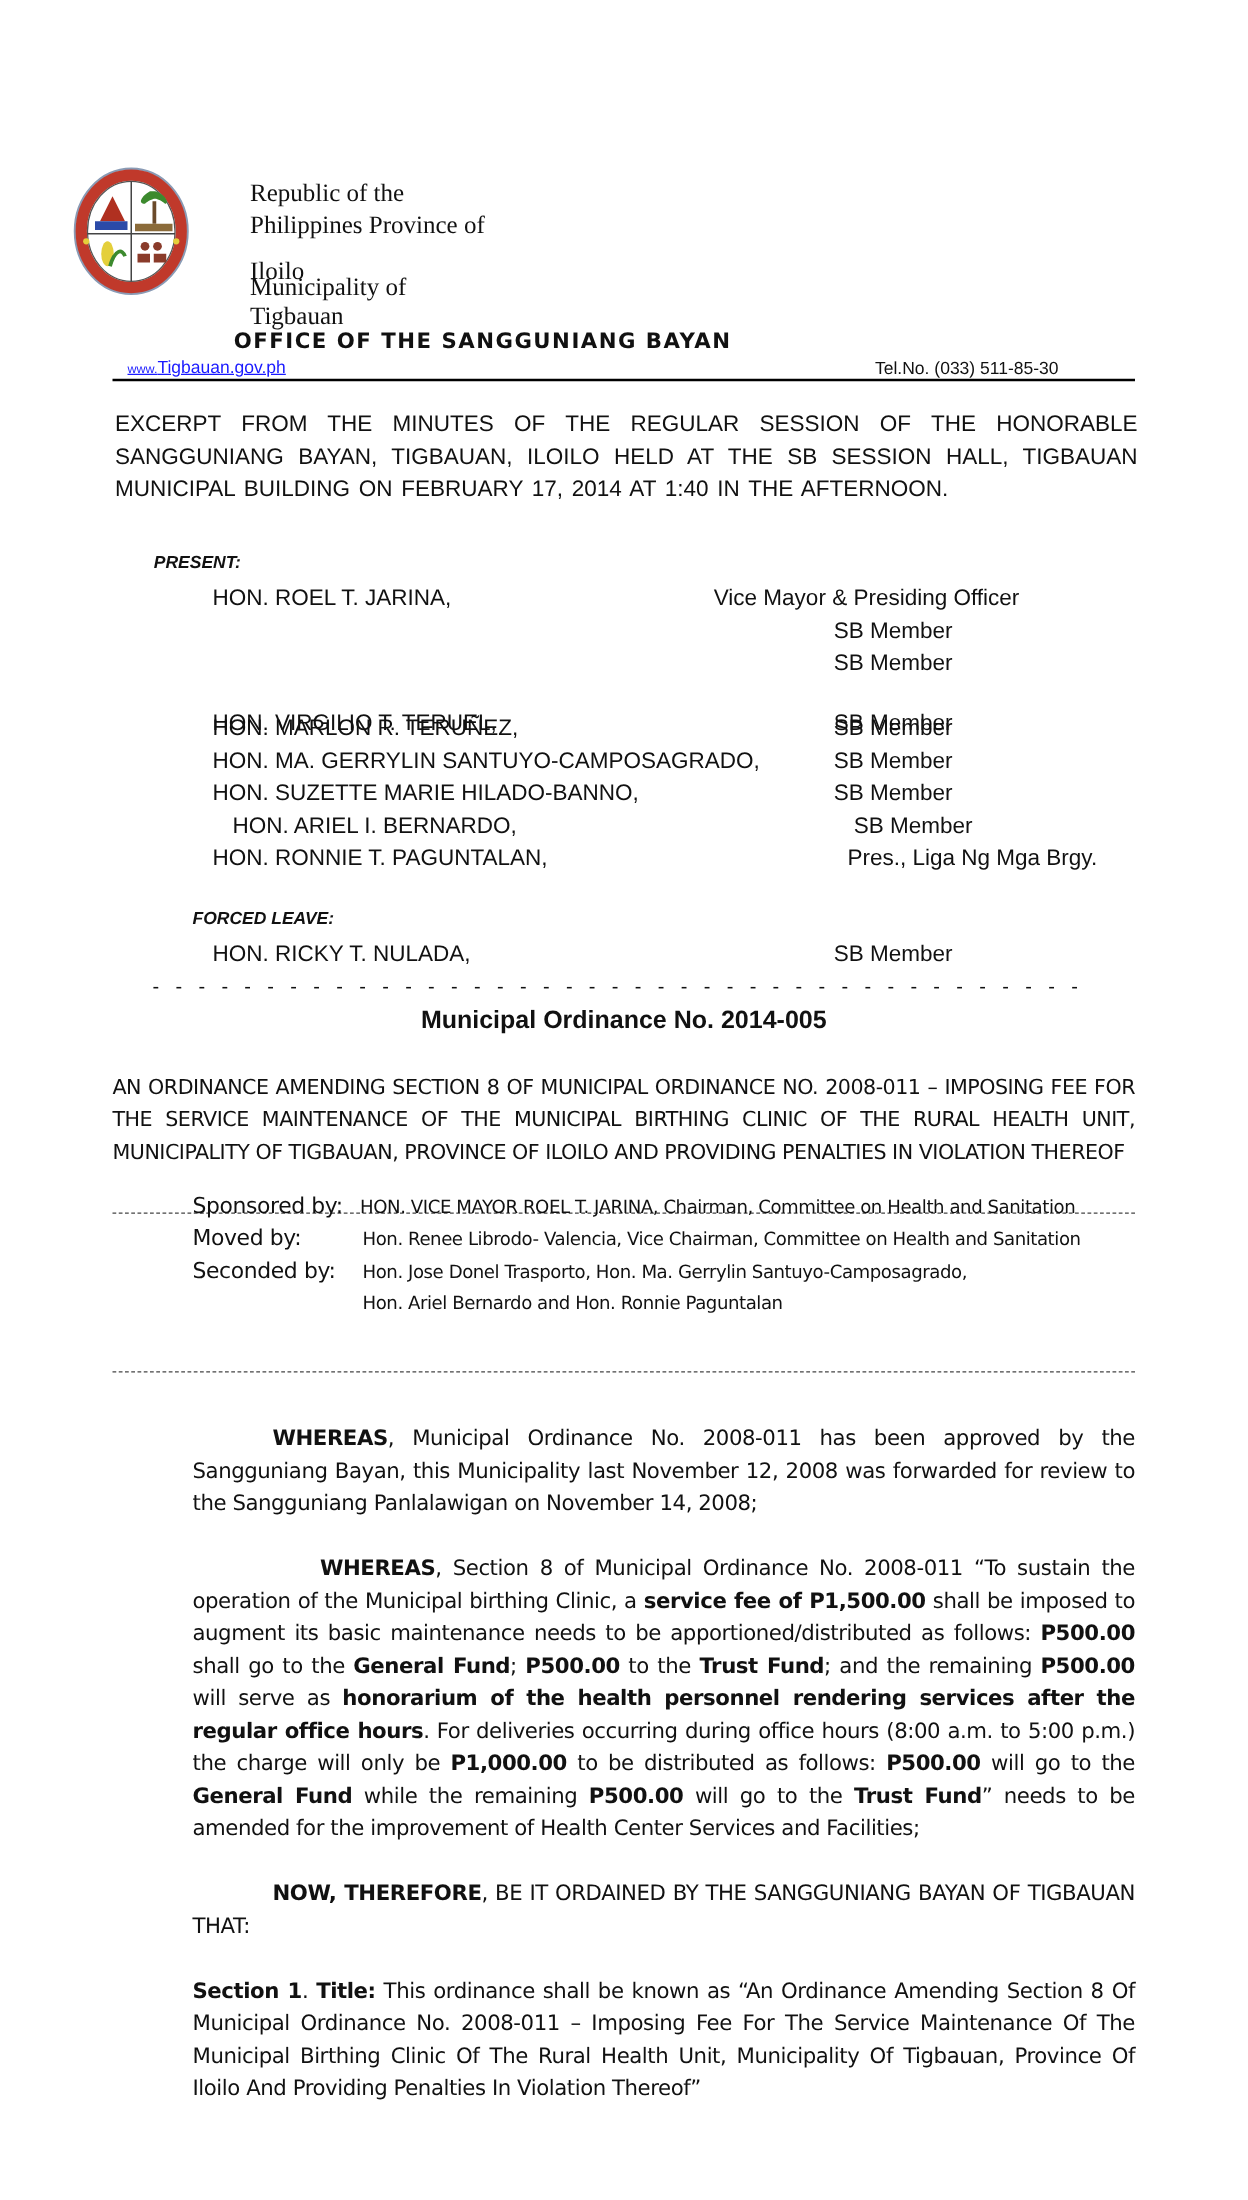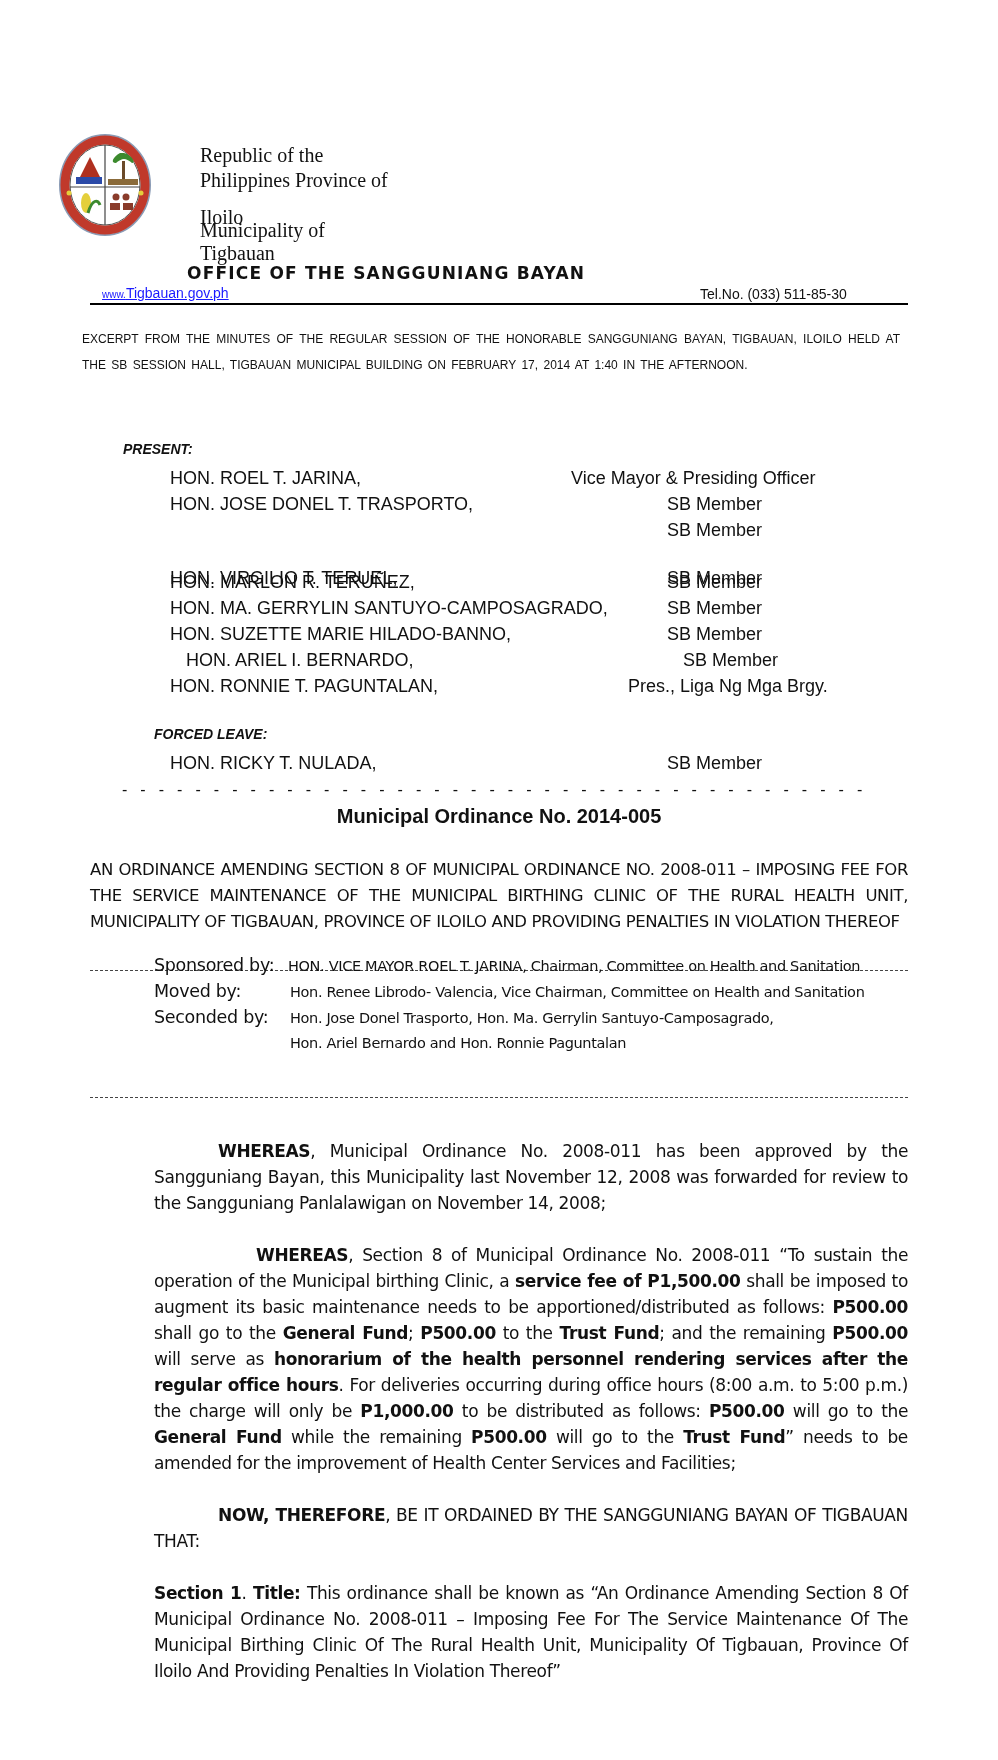--- a/index.html
+++ b/index.html
@@ -14,21 +14,21 @@
 
   
   .hdr-line { left: 200px; font-size: 20px; line-height: 25px; }
   #office-title { left: 187px; top: 230px; font-size: 17px; font-weight: bold; letter-spacing: 1.2px; font-family: "DejaVu Sans", sans-serif; }
   #website { left: 102px; top: 252px; font-size: 14px; color: #1a1aff; text-decoration: underline; }
   #website .www { font-size: 10px; }
   #tel { left: 700px; top: 253px; font-size: 14px; }
   #header-rule { left: 90px; top: 270px; width: 818px; height: 0; border-top: 2.5px solid #000; }
 
   
-  #excerpt { left: 82px; top: 293px; width: 818px; font-size: 12px; line-height: 26px; text-align: justify; text-align-last: left; word-spacing: 2px; }
+  #excerpt { left: 92px; top: 293px; width: 818px; font-size: 18px; line-height: 26px; text-align: justify; text-align-last: left; word-spacing: 2px; }
 
   .sec-label { font-size: 14px; font-weight: bold; font-style: italic; }
   #present-label { left: 123px; top: 408px; }
   #forced-label { left: 154px; top: 693px; }
 
   .row { font-size: 18px; line-height: 26px; height: 26px; }
   .row .name { position: absolute; left: 170px; white-space: nowrap; }
   .row .title { position: absolute; white-space: nowrap; }
 
   #dash-rule { left: 122px; top: 748px; font-size: 16px; letter-spacing: 4.3px; white-space: nowrap; overflow: hidden; width: 752px; }
@@ -90,21 +90,20 @@
 
 <div class="abs sans" id="excerpt">EXCERPT FROM THE MINUTES OF THE REGULAR SESSION OF THE HONORABLE SANGGUNIANG  BAYAN, TIGBAUAN, ILOILO HELD AT THE SB SESSION HALL, TIGBAUAN MUNICIPAL BUILDING ON FEBRUARY 17, 2014  AT 1:40 IN THE AFTERNOON.</div>
 
 <div class="abs sans sec-label" id="present-label">PRESENT:</div>
 
 <div class="abs sans row" style="top:432px;left:0;width:998px">
   <span class="name">HON. ROEL T. JARINA,</span>
   <span class="title" style="left:571px">Vice Mayor &amp; Presiding Officer</span>
 </div>
 <div class="abs sans row" style="top:458px;left:0;width:998px">
-  <span class="name">HON. JOSE DONEL T. TRASPORTO,</span>
   <span class="title" style="left:667px">SB Member</span>
 </div>
 <div class="abs sans row" style="top:484px;left:0;width:998px">
   <span class="title" style="left:667px">SB Member</span>
 </div>
 <div class="abs sans row" style="top:532px;left:0;width:904px">
   <span class="name">HON. VIRGILIO T. TERUEL,</span>
   <span class="title" style="left:667px">SB Member</span>
 </div>
 <div class="abs sans row" style="top:536px;left:0;width:998px">
@@ -118,21 +117,21 @@
 <div class="abs sans row" style="top:588px;left:0;width:948px">
   <span class="name">HON. SUZETTE MARIE HILADO-BANNO,</span>
   <span class="title" style="left:667px">SB Member</span>
 </div>
 <div class="abs sans row" style="top:614px;left:16px;width:998px">
   <span class="name">HON. ARIEL I. BERNARDO,</span>
   <span class="title" style="left:667px">SB Member</span>
 </div>
 <div class="abs sans row" style="top:640px;left:0;width:998px">
   <span class="name">HON. RONNIE T. PAGUNTALAN,</span>
-  <span class="title" style="left:628px">Pres., Liga Ng Mga Brgy.</span>
+  <span class="title" style="left:678px">Pres., Liga Ng Mga Brgy.</span>
 </div>
 
 <div class="abs sans sec-label" id="forced-label">FORCED LEAVE:</div>
 <div class="abs sans row" style="top:717px;left:0;width:926px">
   <span class="name">HON. RICKY T. NULADA,</span>
   <span class="title" style="left:667px">SB Member</span>
 </div>
 
 <div class="abs sans" id="dash-rule">- - - - - - - - - - - - - - - - - - - - - - - - - - - - - - - - - - - - - - - - - - - - - - - - - - - - - - - - - - - - - - - -</div>
 

